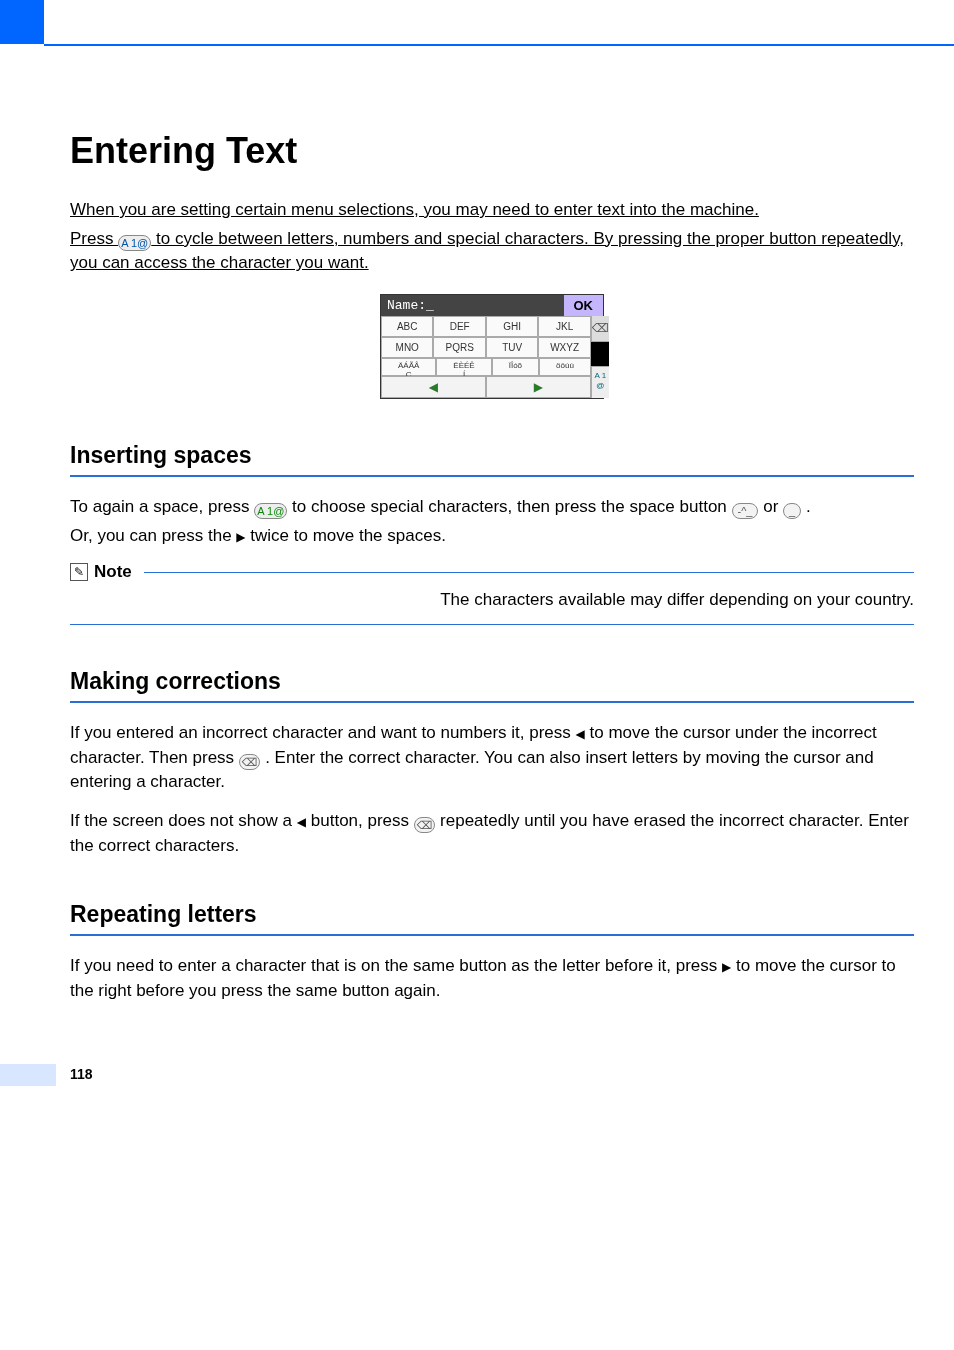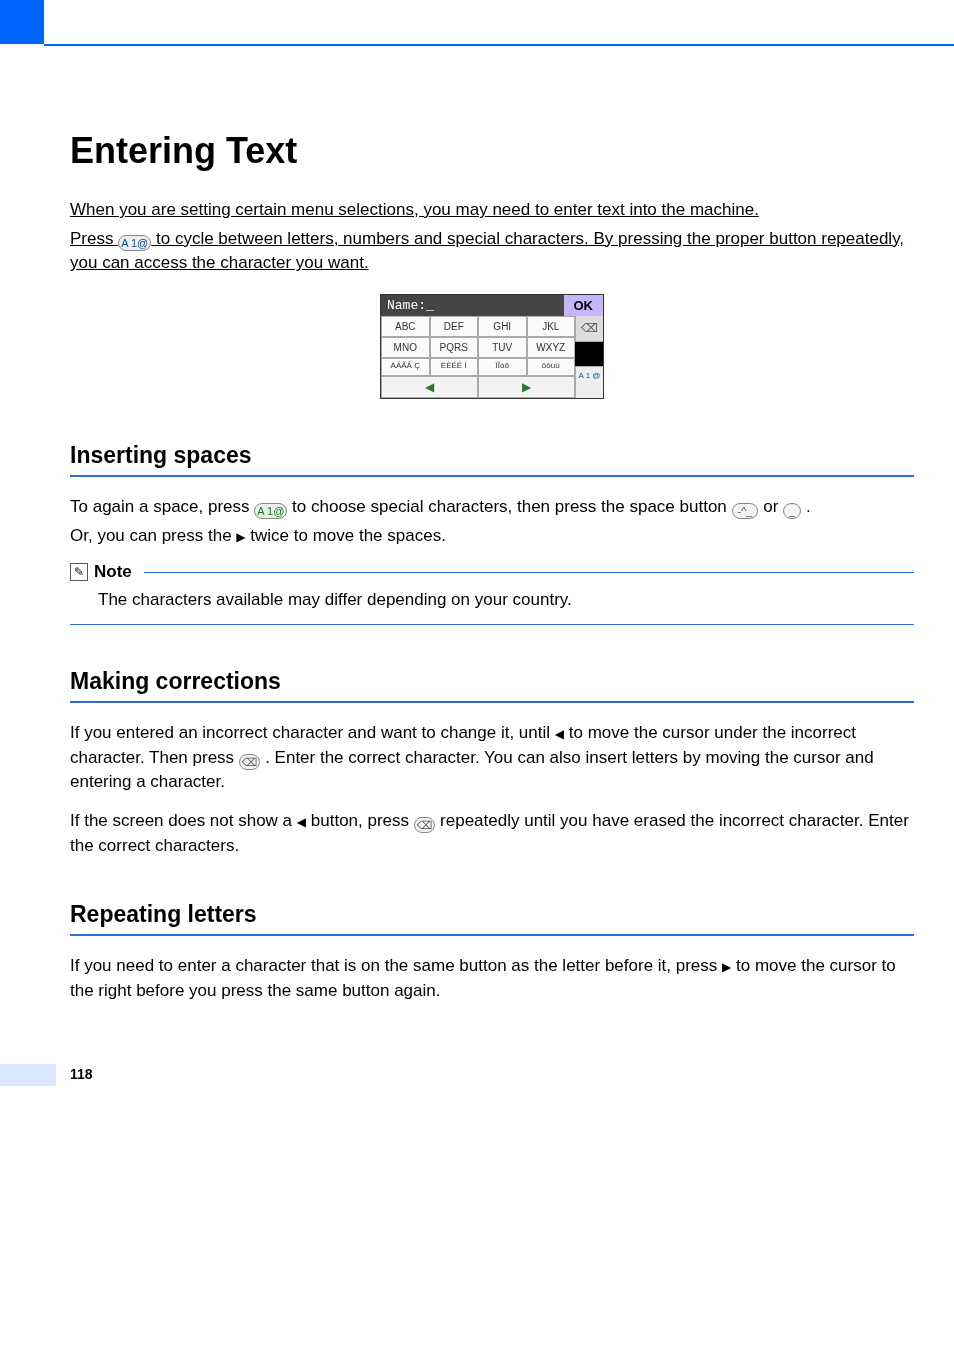--- a/index.html
+++ b/index.html
@@ -19,38 +19,38 @@
   }
   .icon-box.green { color: #0a8a0a; }
   .icon-box.gray { color: #555; background: #f3f3f3; }
   .icon-box.wide { padding: 0 5px; }
   h2 { font-size: 23px; font-weight: bold; margin-top: 43px; }
   .h2-rule { height: 2px; background: #2a6fd6; margin-top: 6px; margin-bottom: 18px; }
   .note-row { display: flex; align-items: center; margin-top: 14px; }
   .note-icon { width: 18px; height: 18px; border: 1px solid #555; margin-right: 6px; display:flex; align-items:center; justify-content:center; font-size:12px;}
   .note-label { font-weight: bold; font-size: 17px; margin-right: 12px; }
   .note-line { flex: 1; height: 1px; background: #2a6fd6; }
-  .note-text { font-size: 17px; margin: 8px 0 0 28px; }
+  .note-text { font-size: 17px; margin: 8px 0 0 28px; text-align: right; }
   .note-bottom { height: 1px; background: #2a6fd6; margin-top: 14px; margin-bottom: 6px; }
   .triangle-right::before { content: "▶"; font-size: 12px; }
   .triangle-left::before { content: "◀"; font-size: 12px; }
   .footer { position: absolute; left: 70px; bottom: 48px; font-size: 14px; font-weight: bold; }
   .footer-bar { position: absolute; left: 0; bottom: 44px; width: 56px; height: 22px; background: #d9e6ff; }
 
   
   .keypad-wrap { display:flex; justify-content:center; margin: 8px 0 10px 0; align-items: center; }
   .keypad { width: 224px; border: 1px solid #333; }
   .kp-header { display:flex; background:#444; color:#fff; font-size:13px; }
   .kp-name { flex:1; padding:3px 6px; font-family: 'Courier New', monospace; }
   .kp-ok { background:#c4b5fd; color:#000; font-weight:bold; padding:3px 10px; }
   .kp-body { display:flex; }
   .kp-grid { flex:1; }
   .kp-row { display:flex; }
   .kp-cell { flex:1; border:1px solid #aaa; background:#fafafa; text-align:center; font-size:10px; padding:4px 0; color:#333; }
-  .kp-cell.low { font-size:8px; line-height:9px; padding:2px 0; height:18px; }
+  .kp-cell.low { font-size:8px; line-height:9px; padding:2px 16px; height:18px; }
   .kp-side { width:28px; display:flex; flex-direction:column; }
   .kp-del { flex:0 0 26px; border-left:1px solid #aaa; border-bottom:1px solid #aaa; background:#ddd; display:flex; align-items:center; justify-content:center; font-size:12px; color:#555;}
   .kp-fill { flex:1; background:#000; }
   .kp-mode { flex:0 0 32px; border-left:1px solid #aaa; border-top:1px solid #aaa; background:#eee; font-size:8px; color:#067; text-align:center; line-height:10px; padding-top:4px;}
   .kp-nav { display:flex; }
   .kp-nav-cell { flex:1; border:1px solid #aaa; background:#f3f3f3; text-align:center; color:#2a7a2a; font-size:12px; padding:3px 0; }
 </style>
 </head>
 <body>
 <div class="page">
@@ -134,21 +134,21 @@
     <div class="note-label">Note</div>
     <div class="note-line"></div>
   </div>
   <p class="note-text">The characters available may differ depending on your country.</p>
   <div class="note-bottom"></div>
 
   <h2>Making corrections</h2>
   <div class="h2-rule"></div>
 
   <p class="body" style="margin-bottom:14px;">
-    <span>If you entered an incorrect character and want to change it, until </span>
+    <span>If you entered an incorrect character and want to numbers it, press </span>
     <span class="triangle-left"></span>
     <span> to move the cursor under the incorrect character. Then press </span>
     <span class="icon-box gray">⌫</span>
     <span>. Enter the correct character. You can also insert letters by moving the cursor and entering a character.</span>
   </p>
   <p class="body">
     <span>If the screen does not show a </span>
     <span class="triangle-left"></span>
     <span> button, press </span>
     <span class="icon-box gray">⌫</span>

